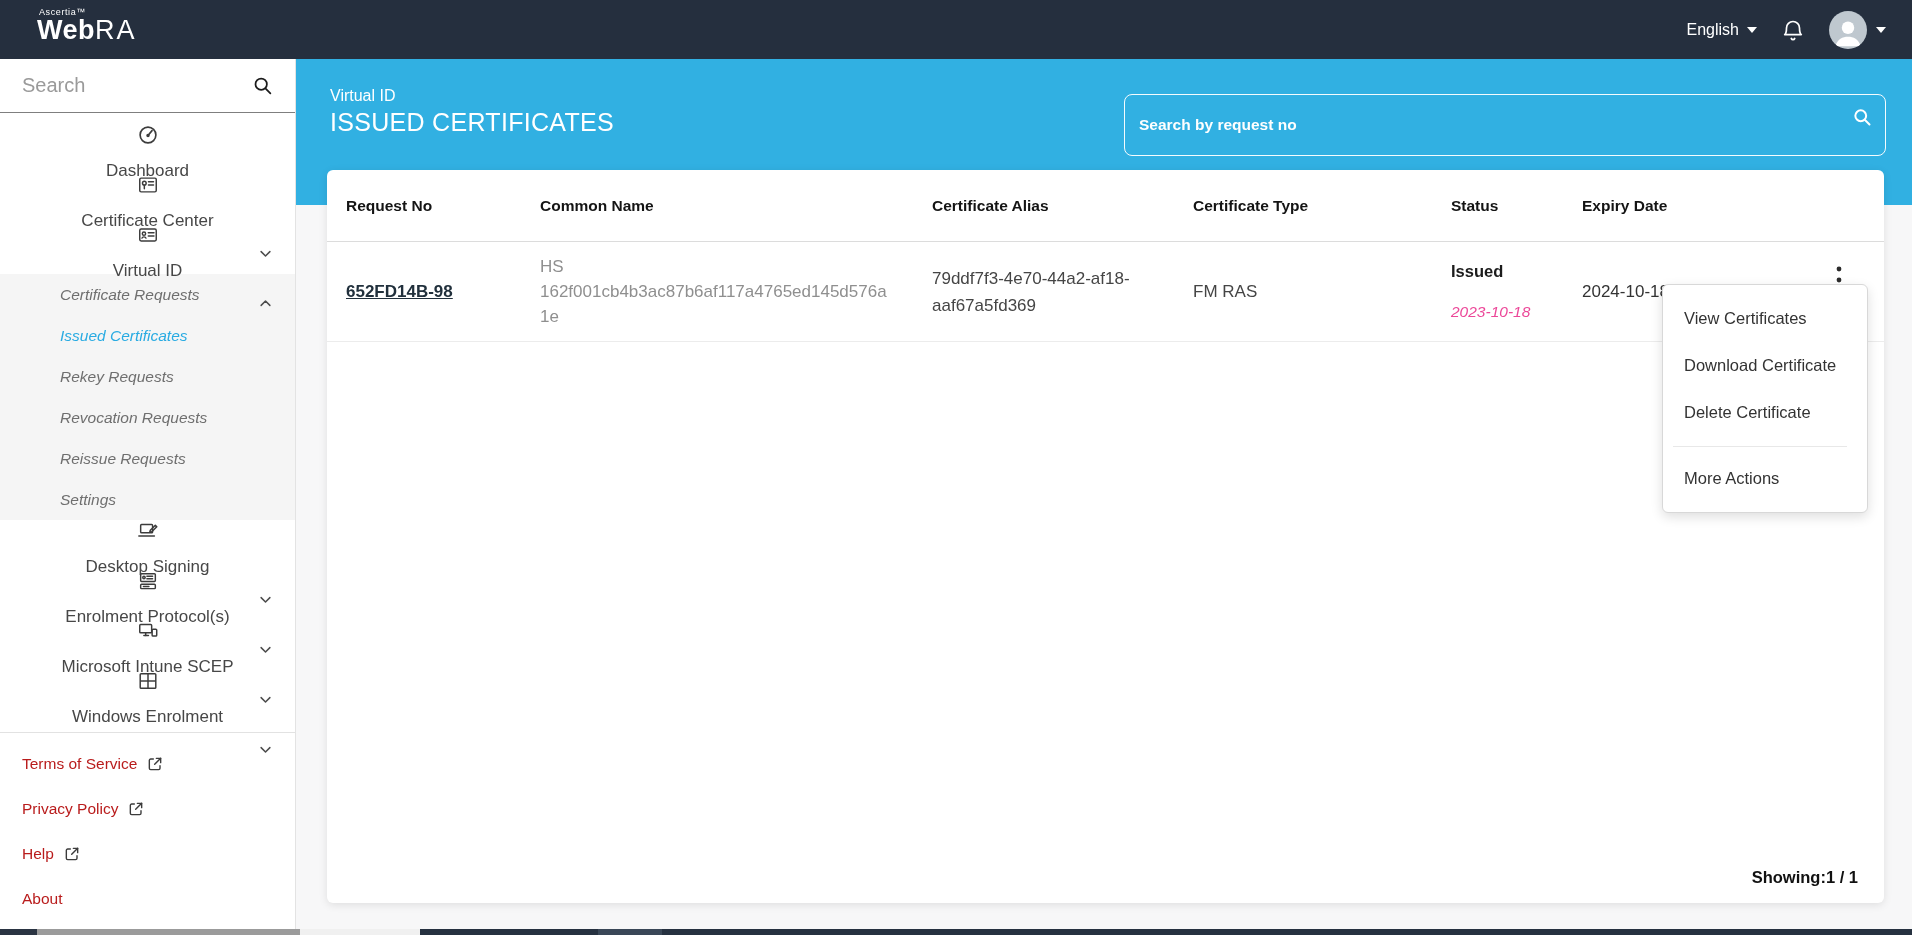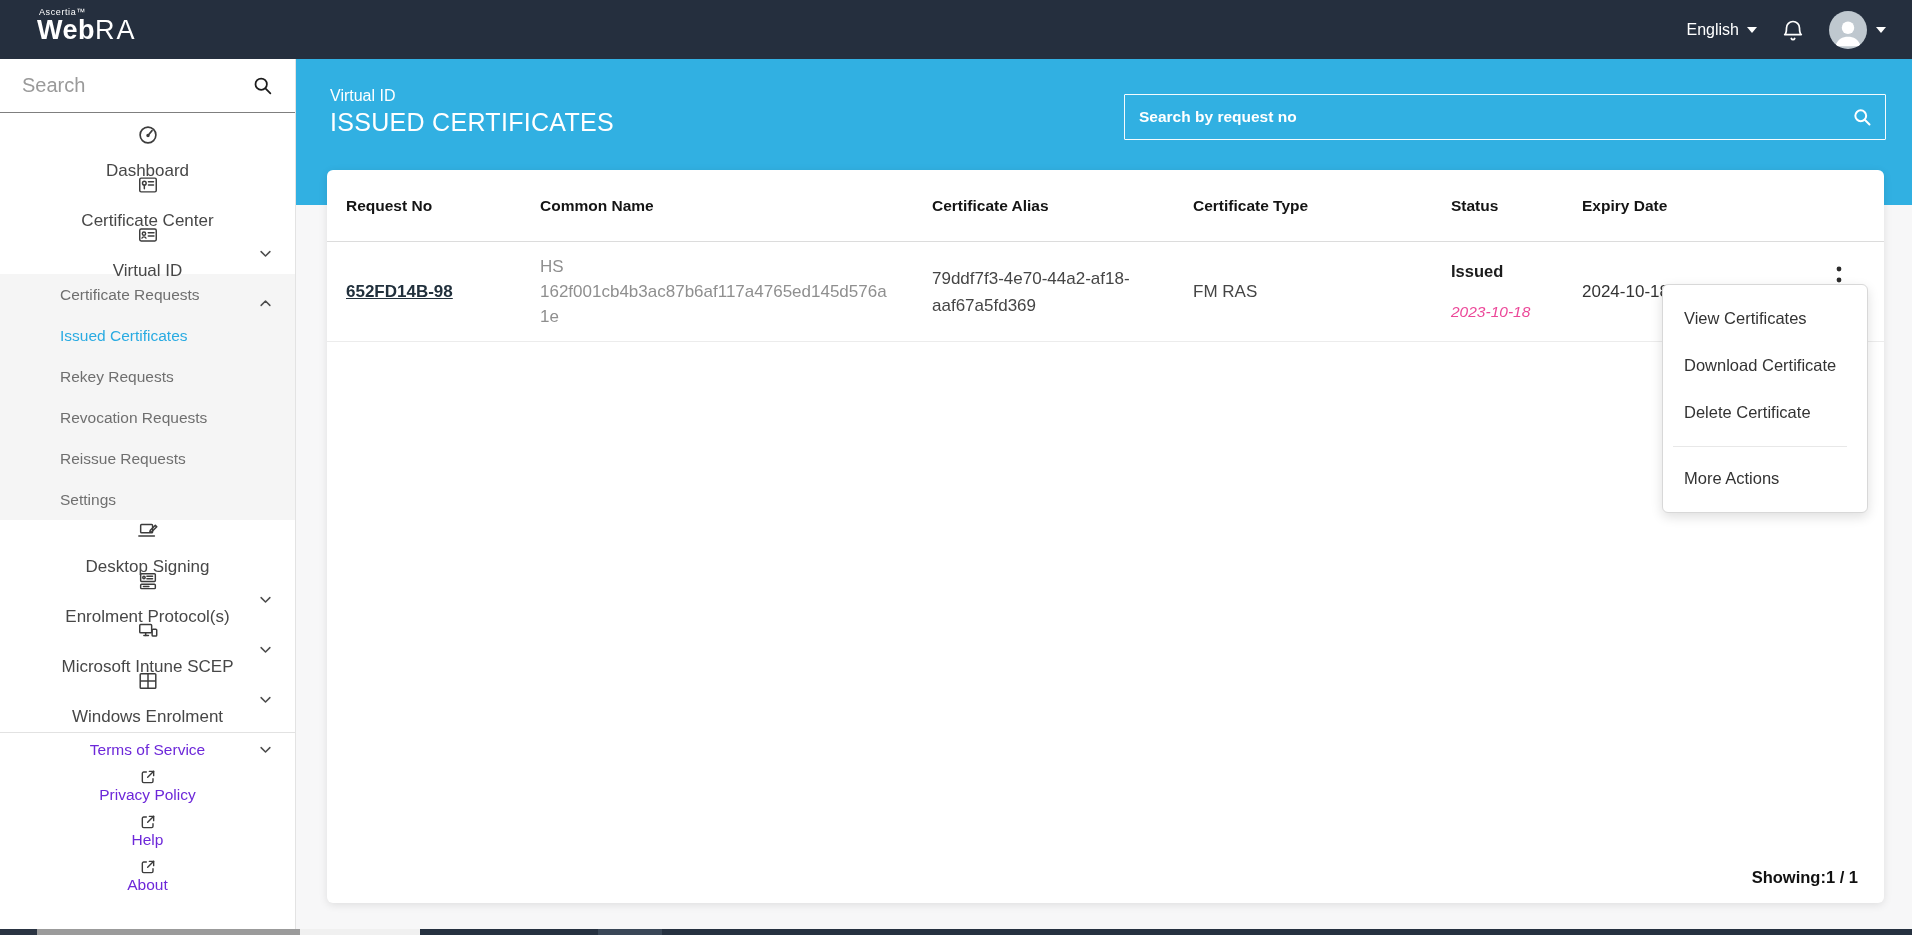--- a/index.html
+++ b/index.html
@@ -32,33 +32,33 @@
   .side-search .sicon svg { width:21px; height:21px; display:block; }
 
   .nav { padding-top:11px; }
   .nav-item { height:50px; display:flex; align-items:center; padding:0 22px; gap:15px; font-size:17px; color:#474747; cursor:pointer;flex-direction:column; }
   .nav-icon { width:22px; height:22px; color:#3c3c3c; flex:none; }
   .nav-icon svg { width:22px; height:22px; display:block; }
   .chev { margin-left:auto; width:15px; height:15px; color:#4c4c4c; }
   .chev svg { width:15px; height:15px; display:block; }
 
   .submenu { background:#f5f5f5; }
-  .sub-item { height:41px; line-height:41px; padding-left:60px; font-size:15.5px; color:#6f6f6f; cursor:pointer; }
+  .sub-item { height:41px; line-height:41px; padding-left:60px; font-size:15.5px; color:#6f6f6f; cursor:pointer;font-style:italic; }
   .sub-item.active { color:#29abe2; }
 
   .side-divider { border-top:1px solid #e2e2e2; margin:12px 0 8px 0; }
-  .side-footer .flink { height:45px; display:flex; align-items:center; gap:10px; padding:0 22px; font-size:15.5px; color:#6d28d9; cursor:pointer;flex-direction:column; }
+  .side-footer .flink { height:45px; display:flex; align-items:center; gap:10px; padding:0 22px; font-size:15.5px; color:#b91c1c; cursor:pointer; }
   .flink .ext { width:16px; height:16px; color:#3c3c3c; }
   .flink .ext svg { width:16px; height:16px; display:block; }
 
   
   .banner { position:absolute; left:296px; top:59px; width:1616px; height:146px; background:#31b0e2; z-index:5; }
   .crumb { position:absolute; left:34px; top:28px; color:#fff; font-size:16px; }
   .page-title { position:absolute; left:34px; top:49px; color:#fff; font-size:25px; letter-spacing:.3px; }
-  .banner-search { position:absolute; left:828px; top:35px; width:762px; height:46px; border:1px solid rgba(255,255,255,.95); border-radius:1px; }
+  .banner-search { position:absolute; left:828px; top:35px; width:762px; height:62px; border:1px solid rgba(255,255,255,.95); border-radius:8px; }
   .banner-search input { width:100%; height:100%; background:transparent; border:none; outline:none; font-family:inherit; font-size:15.5px; font-weight:700; color:#fff; padding:0 48px 0 14px; }
   .banner-search input::placeholder { color:#fff; opacity:1; }
   .banner-search .sicon { position:absolute; right:13px; top:12px; width:20px; height:20px; color:#fff; }
   .banner-search .sicon svg { width:20px; height:20px; display:block; }
 
   
   .card { position:absolute; left:327px; top:170px; width:1557px; height:733px; background:#fff; border-radius:6px; box-shadow:0 2px 8px rgba(0,0,0,.10); z-index:10; }
   .thead, .trow { display:grid; grid-template-columns:194px 392px 261px 258px 131px 1fr; padding-left:19px; }
   .thead { height:72px; align-items:center; border-bottom:1px solid #dcdcdc; font-weight:700; font-size:15.5px; color:#141414; }
   .trow { min-height:88px; align-items:center; border-bottom:1px solid #ececec; font-size:17px; color:#454545; padding-top:12px; padding-bottom:12px; }

